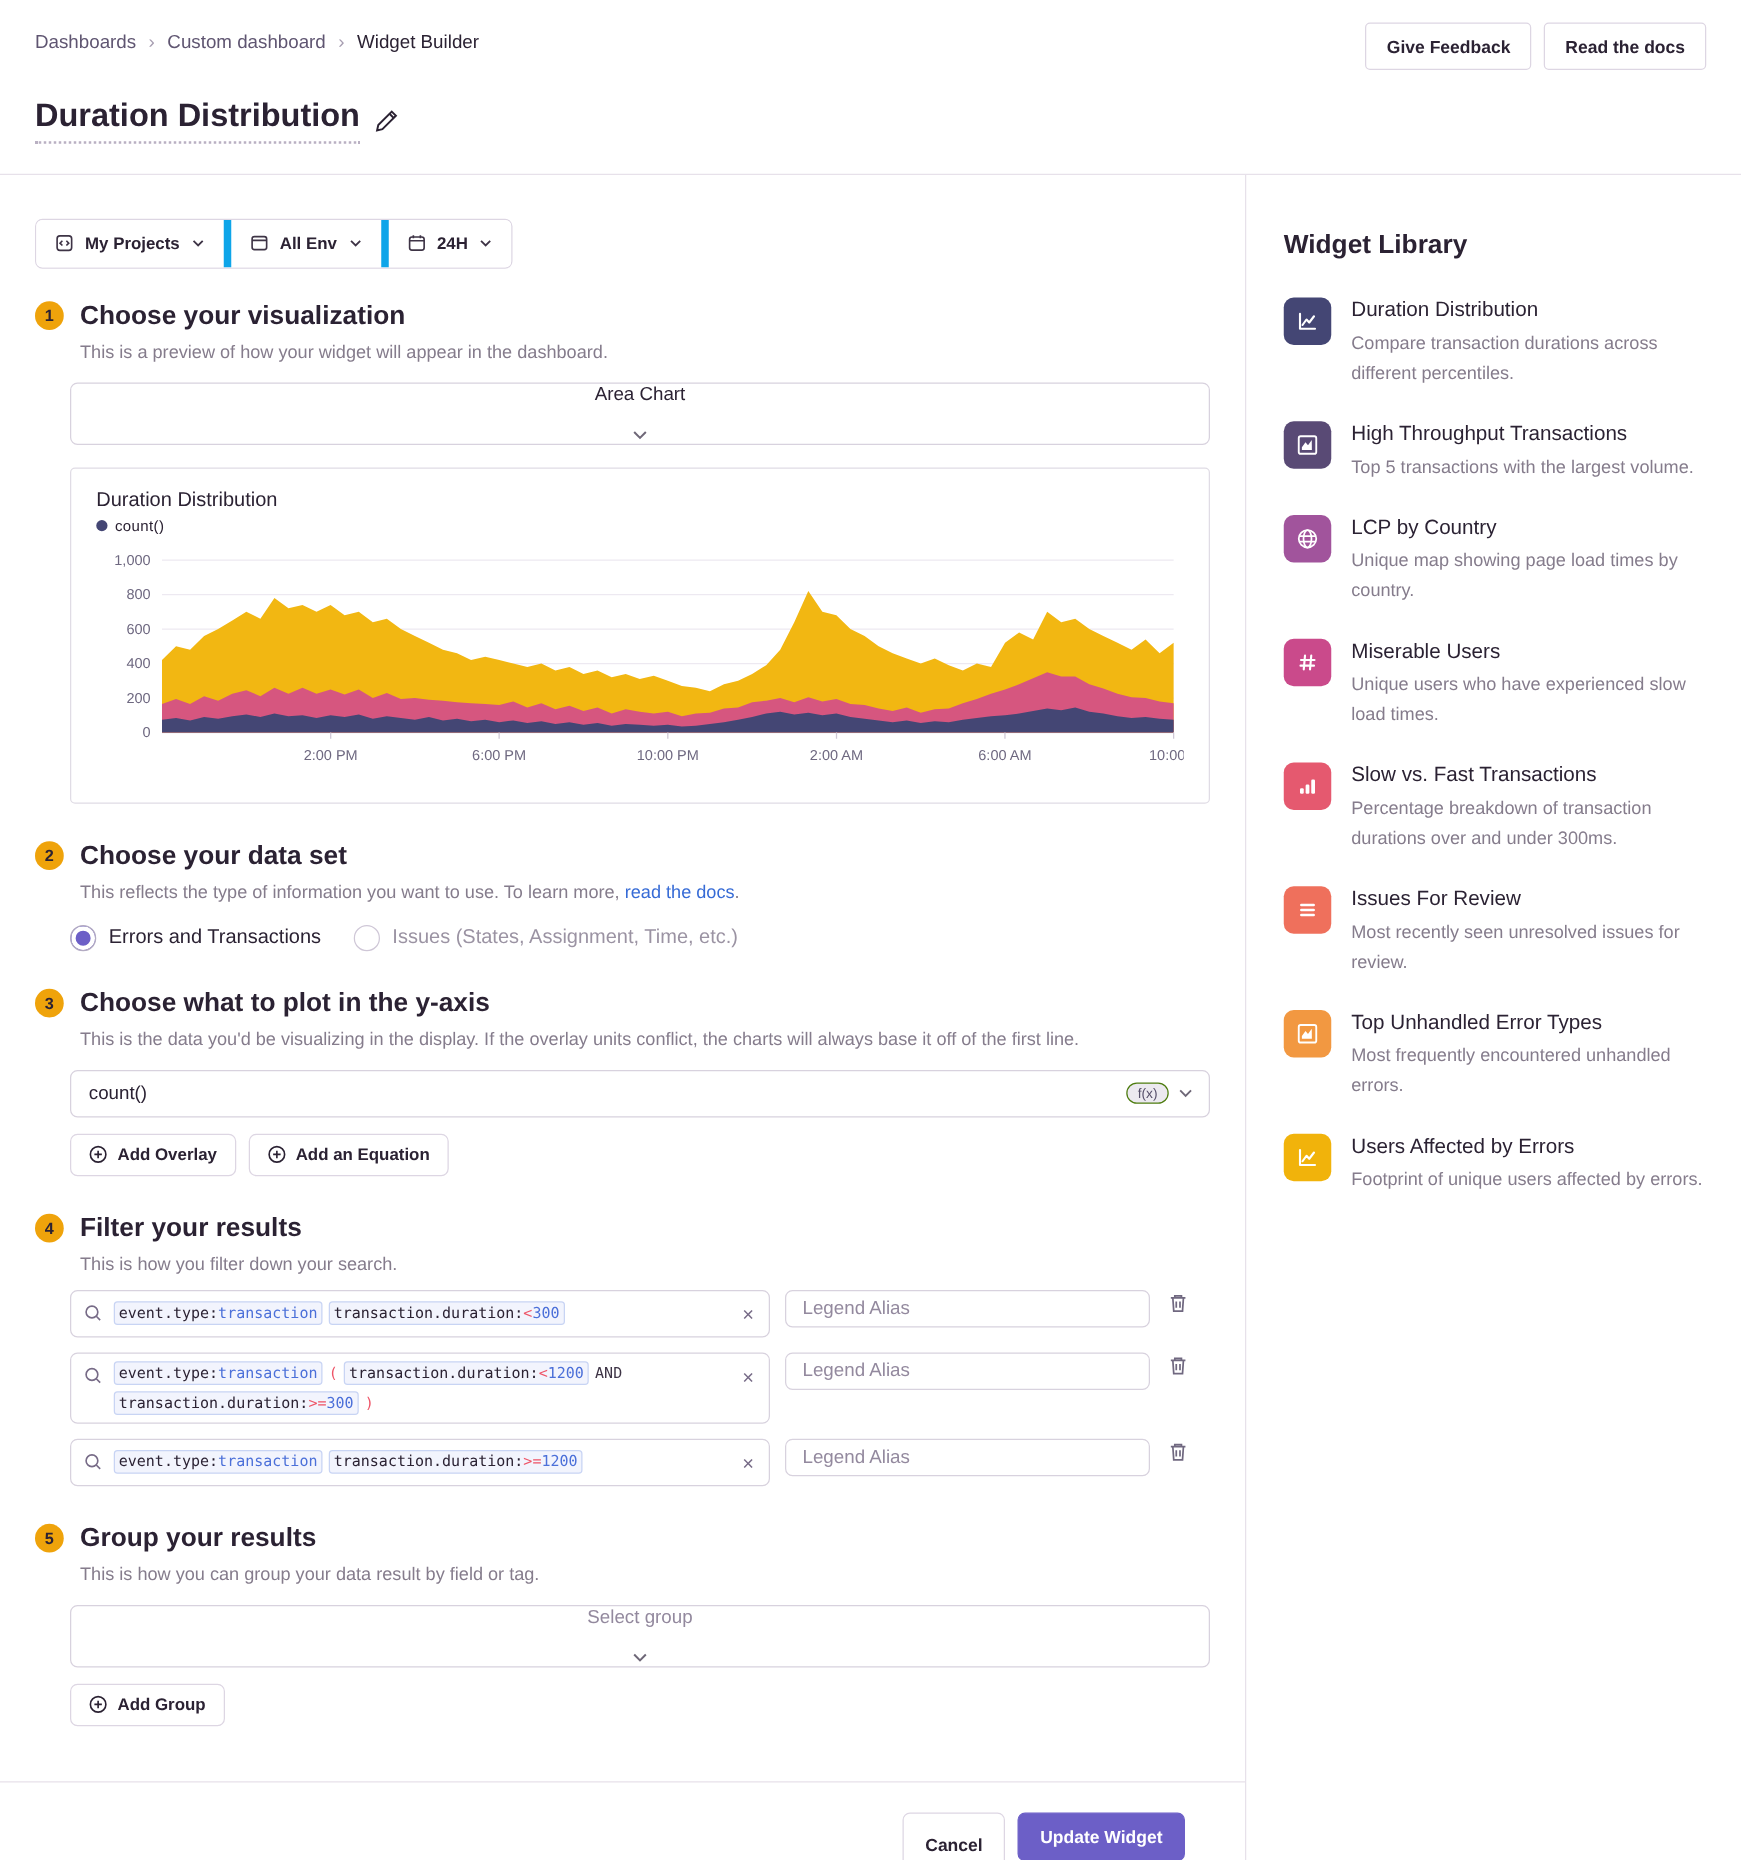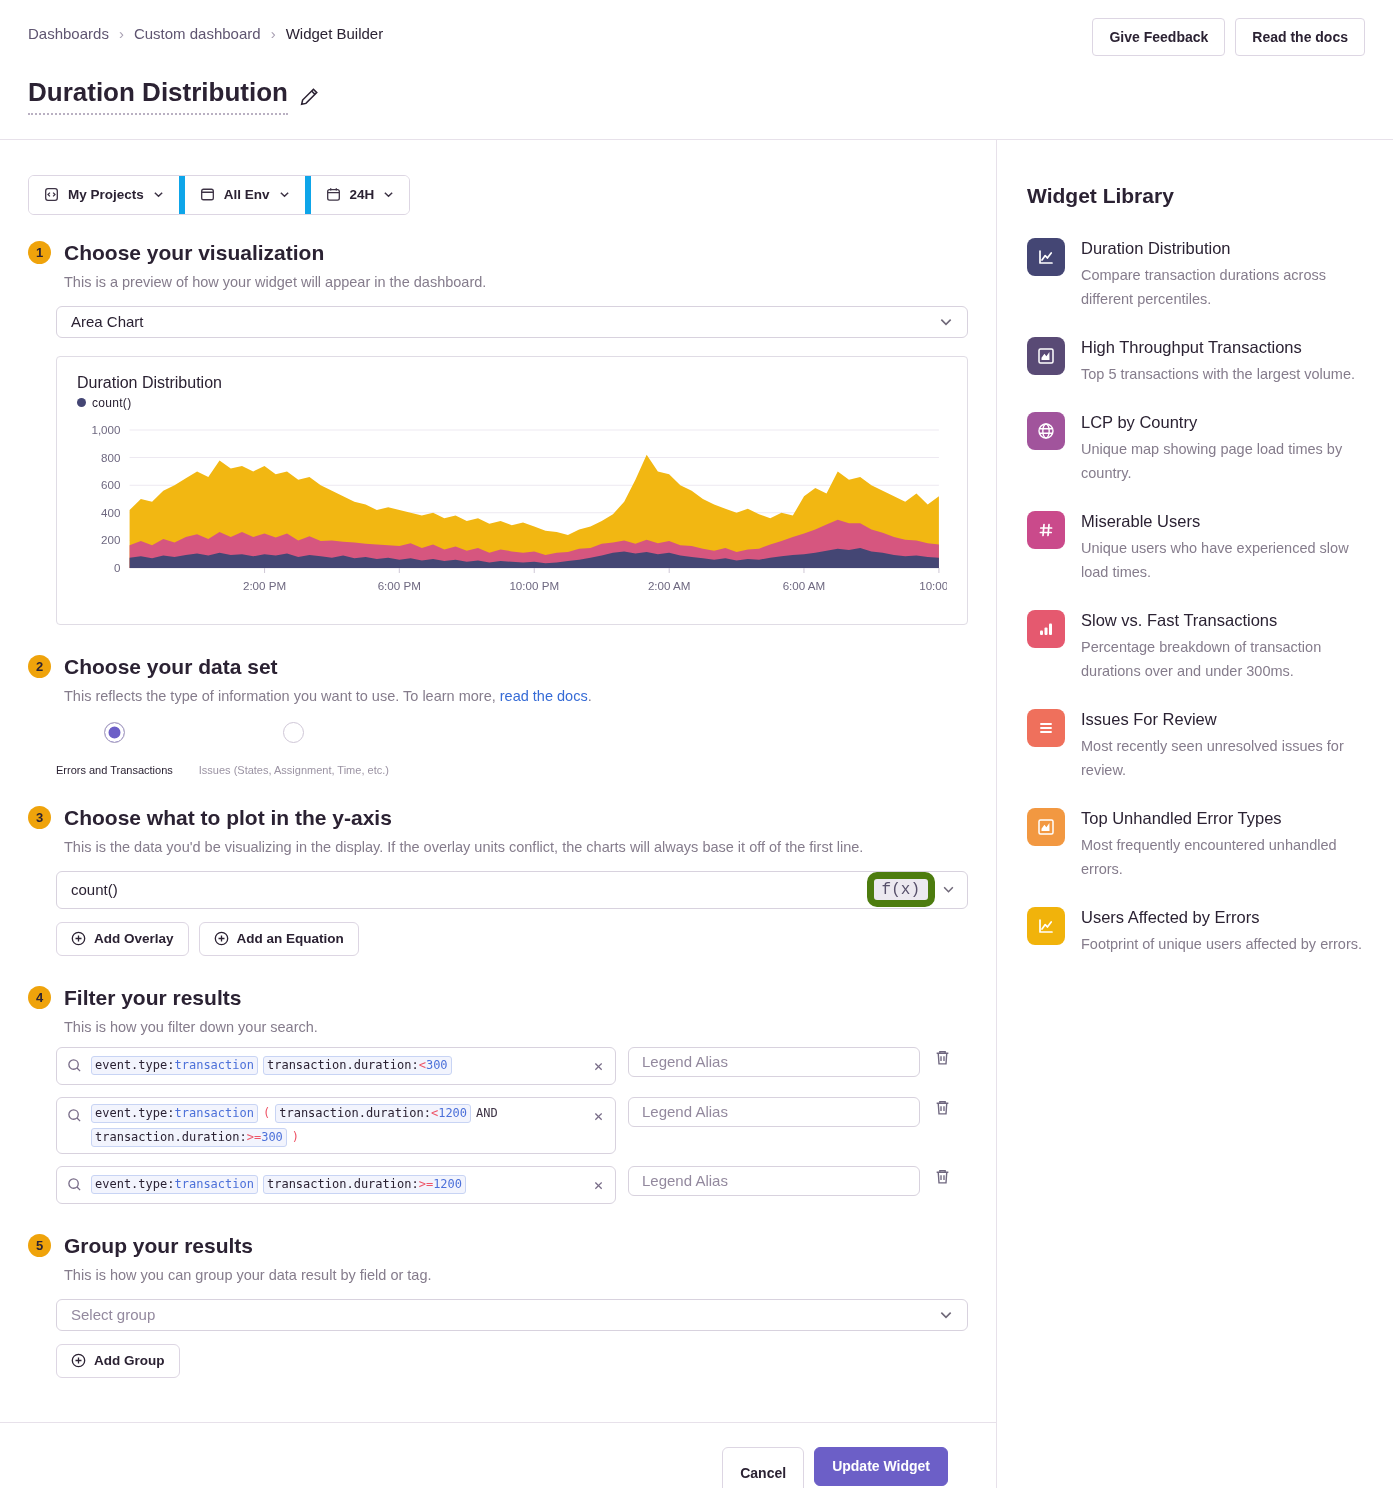--- a/index.html
+++ b/index.html
@@ -57,56 +57,56 @@
   .step-num {
     width:23px; height:23px; border-radius:50%; background:#efa30b; color:#2b2233;
     font-size:13px; font-weight:700; display:flex; align-items:center; justify-content:center; flex:none;
   }
   .step-title { font-size:21px; font-weight:700; color:#2b2233; }
   .step-sub { margin:9px 0 0 36px; font-size:14.5px; color:#857c8c; }
   .step-sub a { color:#366bd6; }
   .step-body { margin-left:28px; }
 
   .selectbox {
-    margin-top:16px; height:32px; border:1px solid #d8d2de; border-radius:6px;
+    margin-top:16px; height:50px; border:1px solid #d8d2de; border-radius:6px;
     display:flex; align-items:center; justify-content:space-between;
-    padding:0 14px; font-size:15px; color:#2b2233; background:#fff; cursor:pointer;
+    padding:0 14px; font-size:15px; color:#2b2233; background:#fff; cursor:pointer;flex-direction:column;
   }
   .selectbox .ph { color:#93899e; }
 
   
   .chart-card {
     margin-top:18px; border:1px solid #e0dce5; border-radius:4px;
     padding:17px 20px 6px; background:#fff;
   }
   .chart-title { font-size:16px; font-weight:400; color:#2b2233; }
   .chart-legend { display:flex; align-items:center; gap:6px; margin-top:4px; }
   .legend-dot { width:9px; height:9px; border-radius:50%; }
   .legend-label { font-size:12px; color:#2b2233; letter-spacing:.3px; }
   .chart-svg { display:block; width:100%; margin-top:6px; }
 
   
   .radio-row { display:flex; gap:26px; margin:18px 0 4px 28px; align-items:center; }
-  .radio { display:flex; align-items:center; gap:21px; font-size:11px; cursor:pointer;flex-direction:column; }
+  .radio { display:flex; align-items:center; gap:10px; font-size:16px; cursor:pointer; }
   .radio-circle {
     width:21px; height:21px; border-radius:50%; border:1px solid #cfc7d7; background:#fff; flex:none;
   }
   .radio-circle.on { background:#6c5fc7; border-color:#b3abc2; box-shadow:inset 0 0 0 3.5px #fff; }
   .radio .lbl-off { color:#9b93a3; }
 
   
   .yfield {
     margin-top:16px; height:38px; border:1px solid #d8d2de; border-radius:6px;
     display:flex; align-items:center; justify-content:space-between; padding:0 12px 0 14px;
     font-size:15px; background:#fff;
   }
   .yfield-right { display:flex; align-items:center; gap:7px; cursor:pointer; }
   .fx-pill {
-    border:7px solid #4d7c0f; background:#ece9f0; color:#57506b;
-    font-family:Liberation Mono, monospace; font-size:16px; border-radius:10px; padding:1.5px 8px;
+    border:1px solid #4d7c0f; background:#ece9f0; color:#57506b;
+    font-family:Liberation Sans, sans-serif; font-size:11px; border-radius:10px; padding:1.5px 8px;
   }
   .btn-row { display:flex; gap:10px; margin-top:13px; }
   .btn-light {
     display:inline-flex; align-items:center; gap:8px; background:#fff;
     border:1px solid #ddd6e3; border-radius:6px; height:34px; padding:0 14px;
     font-size:13.5px; font-weight:700; color:#2b2233;
   }
 
   
   .frows { margin:4px 0 0 28px; }

